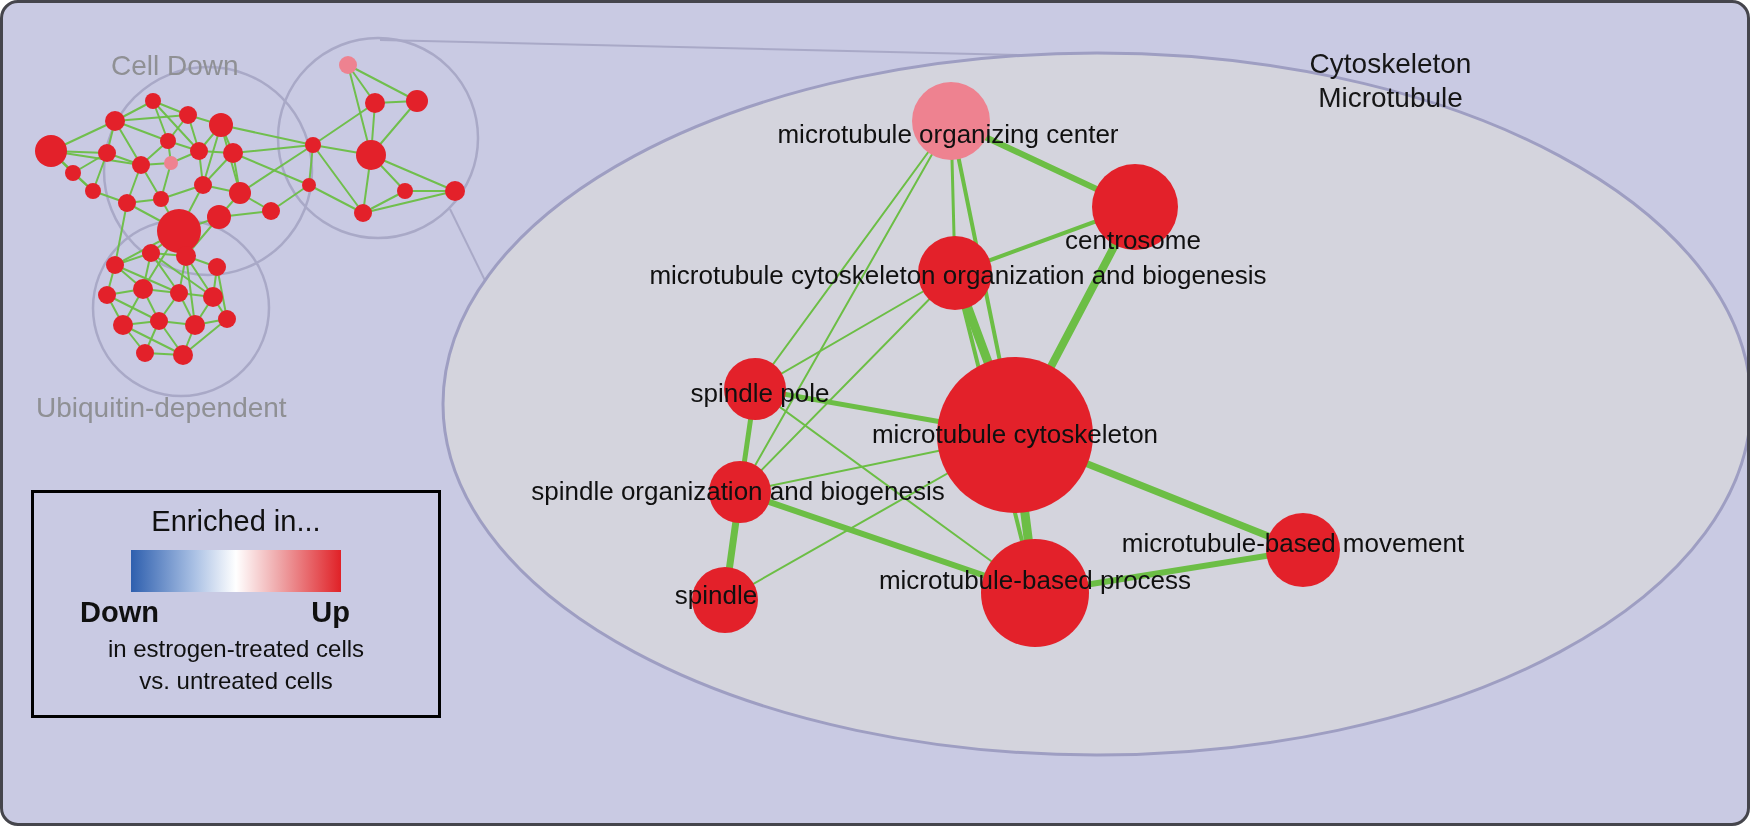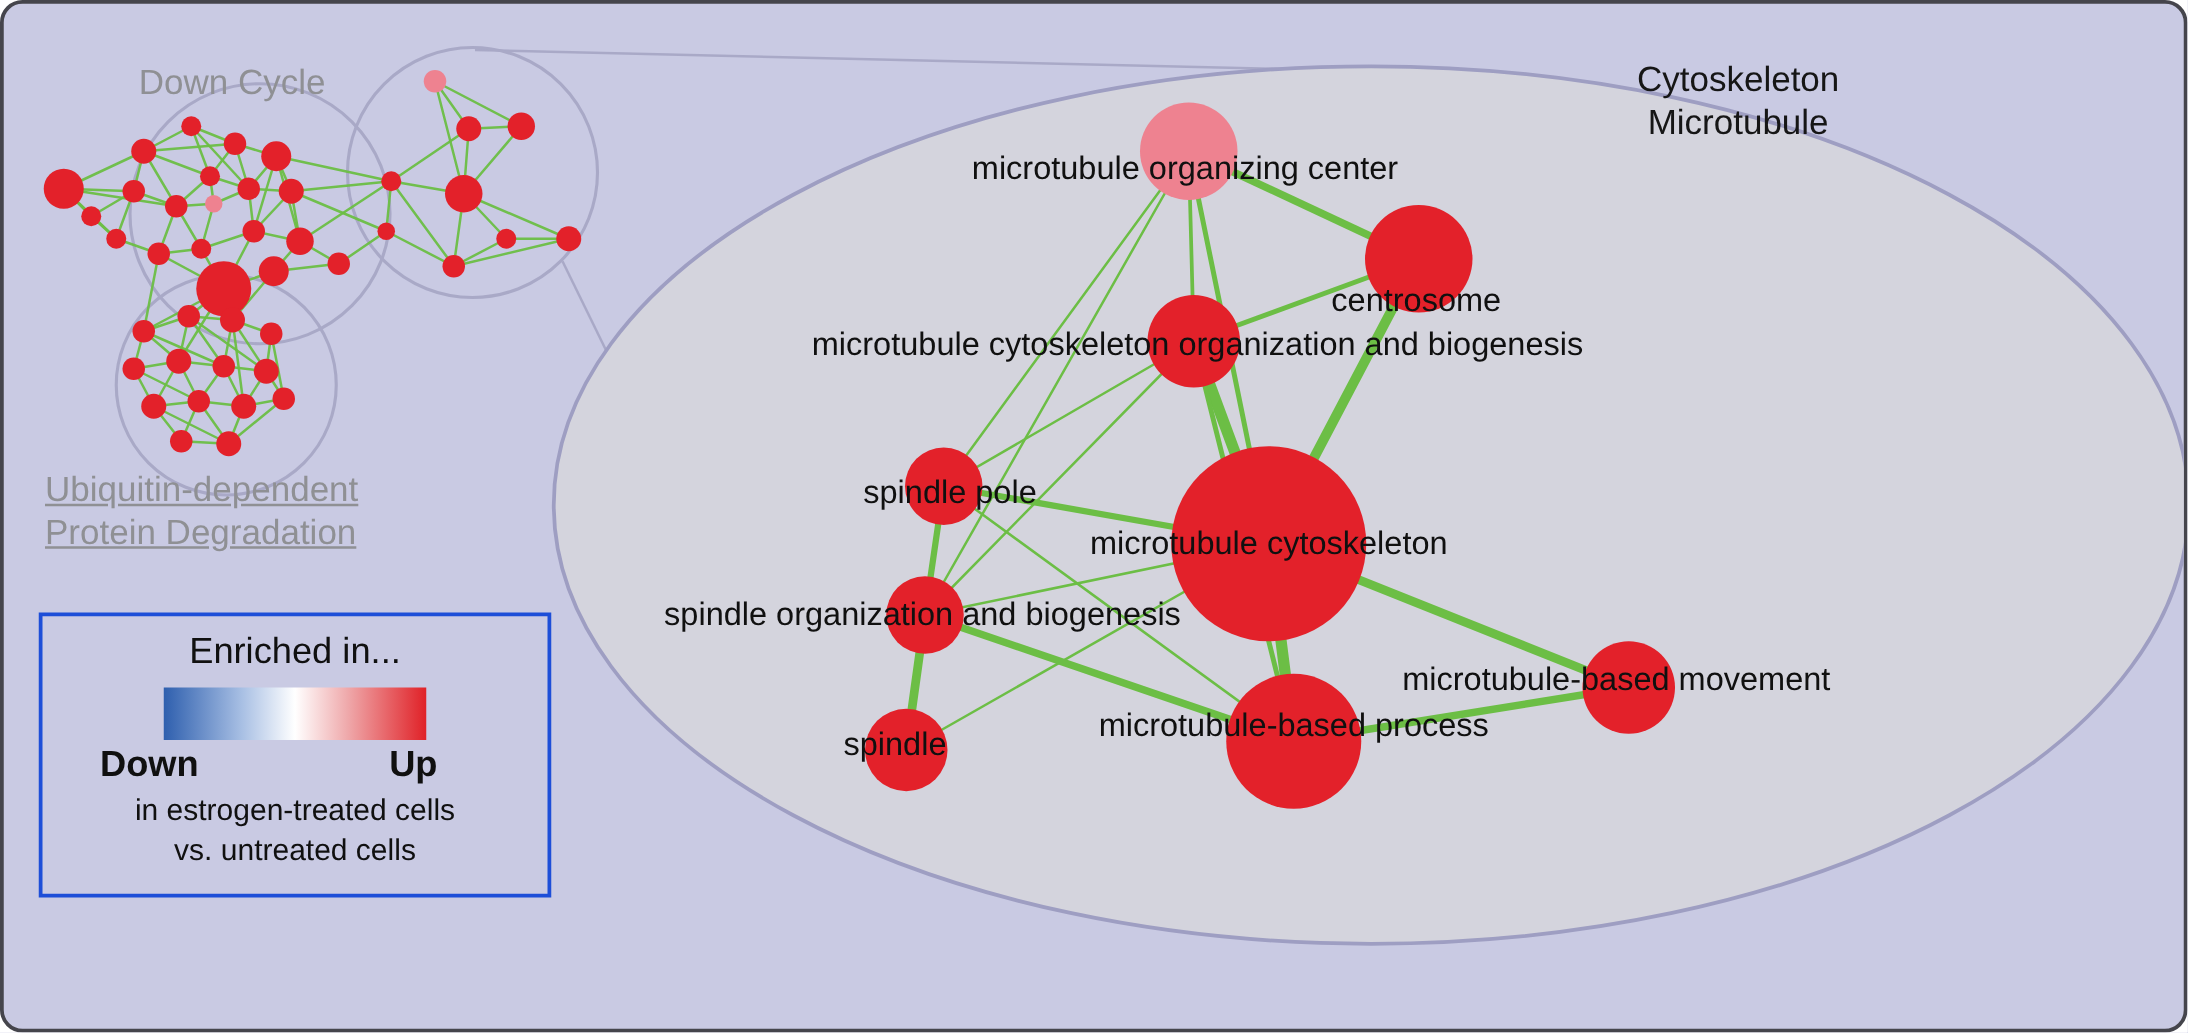--- a/index.html
+++ b/index.html
@@ -4,21 +4,21 @@
 <style>
   * { box-sizing: border-box; }
   html, body { margin: 0; padding: 0; background: #ffffff; font-family: "Liberation Sans", sans-serif; }
   .figure { position: relative; width: 1750px; height: 826px; background: #c9cae3;
             border: 3px solid #45454c; border-radius: 18px; overflow: hidden; }
   .figure svg { position: absolute; left: 0; top: 0; }
   .overlay-label { position: absolute; color: #8f9094; font-size: 28px; line-height: 1.22; white-space: nowrap; }
   .overlay-label.dark { color: #161616; }
   .mt-label { text-align: center; width: 215px; white-space: normal; }
   .legend { position: absolute; left: 28px; top: 487px; width: 410px; height: 228px;
-            border: 3px solid #1d4ed8; padding-top: 12px; text-align: center; }
+            border: 3px solid #000000; padding-top: 12px; text-align: center; }
   .legend-title { font-size: 29px; color: #101010; }
   .legend-gradient { width: 210px; height: 42px; margin: 12px auto 4px;
             background: linear-gradient(90deg, #2e5fae 0%, #a9c0e4 30%, #ffffff 50%, #efa9ab 70%, #e02127 100%); }
   .legend-row { display: flex; justify-content: space-between; width: 270px; margin: 2px 0 0 46px;
             font-size: 29px; color: #101010; font-weight: bold; }
   .legend-caption { font-size: 24px; color: #101010; margin-top: 4px; line-height: 1.35; }
 </style>
 </head>
 <body>
 
@@ -219,25 +219,24 @@
       <text x="1130" y="246" text-anchor="middle" font-size="26" fill="#101010">centrosome</text>
       <text x="955" y="281" text-anchor="middle" font-size="26" fill="#101010">microtubule cytoskeleton organization and biogenesis</text>
       <text x="757" y="399" text-anchor="middle" font-size="26" fill="#101010">spindle pole</text>
       <text x="1012" y="440" text-anchor="middle" font-size="26" fill="#101010">microtubule cytoskeleton</text>
       <text x="735" y="497" text-anchor="middle" font-size="26" fill="#101010">spindle organization and biogenesis</text>
       <text x="1290" y="549" text-anchor="middle" font-size="26" fill="#101010">microtubule-based movement</text>
       <text x="1032" y="586" text-anchor="middle" font-size="26" fill="#101010">microtubule-based process</text>
       <text x="713" y="601" text-anchor="middle" font-size="26" fill="#101010">spindle</text>
     </svg>
 
-  <div class="overlay-label" style="left:108px; top:46px;">Down Cycle</div>
-
-  <div class="overlay-label" style="left:33px; top:372px;text-decoration:underline;">
+  <div class="overlay-label" style="left:108px; top:46px;">Cell Down</div>
+
+  <div class="overlay-label" style="left:33px; top:388px;">
     <div>Ubiquitin-dependent</div>
-    <div>Protein Degradation</div>
   </div>
 
   <div class="overlay-label dark mt-label" style="left:1280px; top:44px;">
     <div>Cytoskeleton</div>
     <div>Microtubule</div>
   </div>
 
   <div class="legend">
     <div class="legend-title">Enriched in...</div>
     <div class="legend-gradient"></div>

